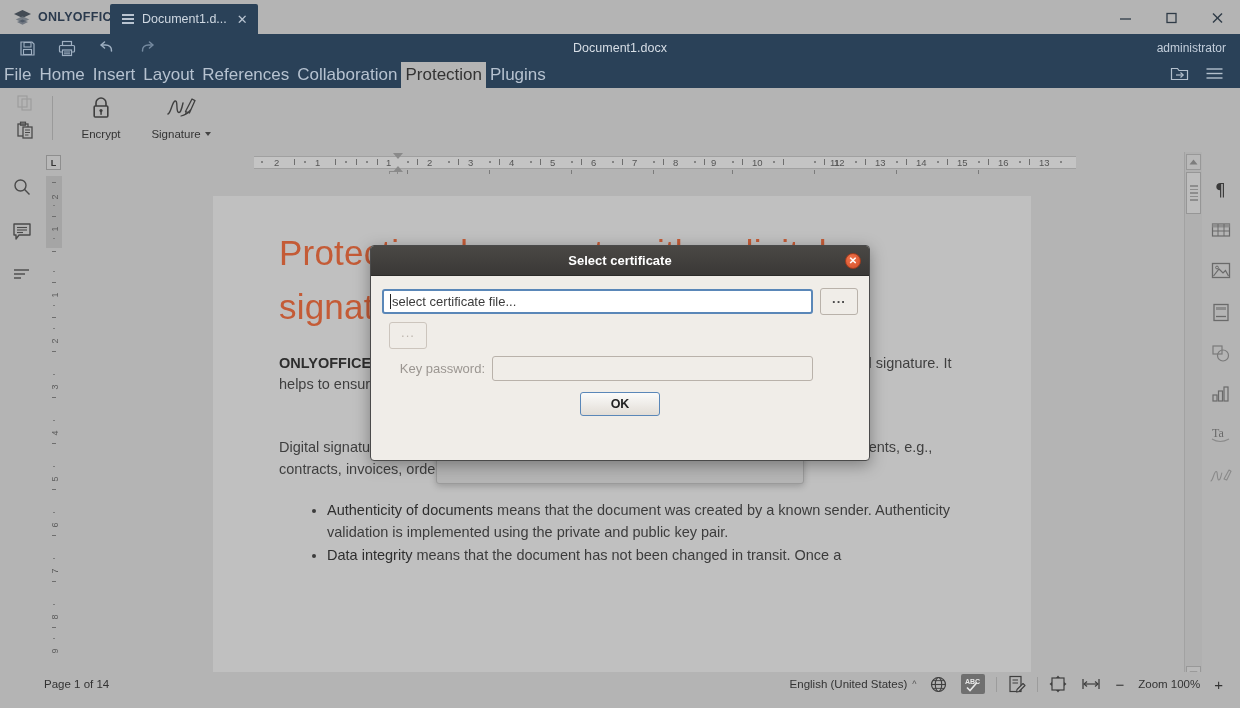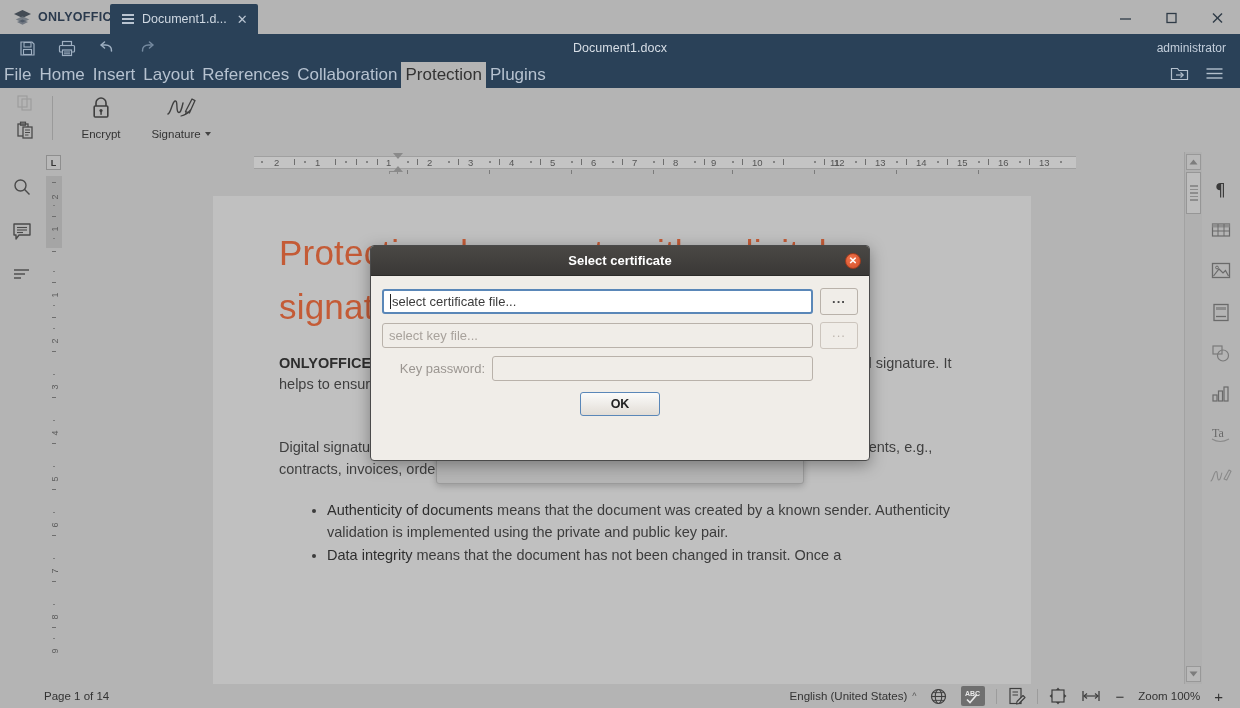--- a/index.html
+++ b/index.html
@@ -188,21 +188,21 @@
   .vs-arrow.dn { bottom: 2px; }
   .vs-thumb {
     position: absolute; top: 20px; left: 1px; width: 15px; height: 42px;
     background: #bdbdbd; border: 1px solid #969696;
     display: flex; flex-direction: column; align-items: center; justify-content: center; gap: 2px;
   }
   .vs-thumb i { display: block; width: 8px; height: 1.5px; background: #8d8d8d; }
 
   
   .statusbar {
-    position: absolute; bottom: 0; left: 0; width: 1240px; height: 24px;
+    position: absolute; bottom: 12px; left: 0; width: 1240px; height: 24px;
     background: #b4b4b4; display: flex; align-items: center;
     font-size: 11.5px; color: #333;
   }
   .sb-page { margin-left: 44px; }
   .sb-right { margin-left: auto; display: flex; align-items: center; gap: 0; padding-right: 10px; }
   .sb-item { display: flex; align-items: center; height: 24px; padding: 0 7px; cursor: pointer; }
   .sb-lang { gap: 5px; }
   .sb-div { width: 1px; height: 15px; background: #9c9c9c; margin: 0 4px; }
   .sb-spell-active { background: #6f6f6f; border-radius: 2px; padding: 2px 3px; display:flex; }
   .sb-zoom { font-size: 11.5px; }
@@ -693,23 +693,20 @@
       <div class="dlg-row">
         <div class="fld focused">
           <span class="caret"></span>
             <span>select certificate file...</span>
         </div>
         <div class="dots-btn">...</div>
       </div>
 
 
       <div class="dlg-row">
-        <div class="fld">
-          <span>select key file...</span>
-        </div>
         <div class="dots-btn muted">...</div>
       </div>
 
       <div class="dlg-row">
         <div class="fld-label" style="width:110px;">Key password:</div>
         <div class="fld" style="margin-right:45px;"></div>
       </div>
 
       <div class="ok-row">
         <div class="ok-btn">OK</div>

